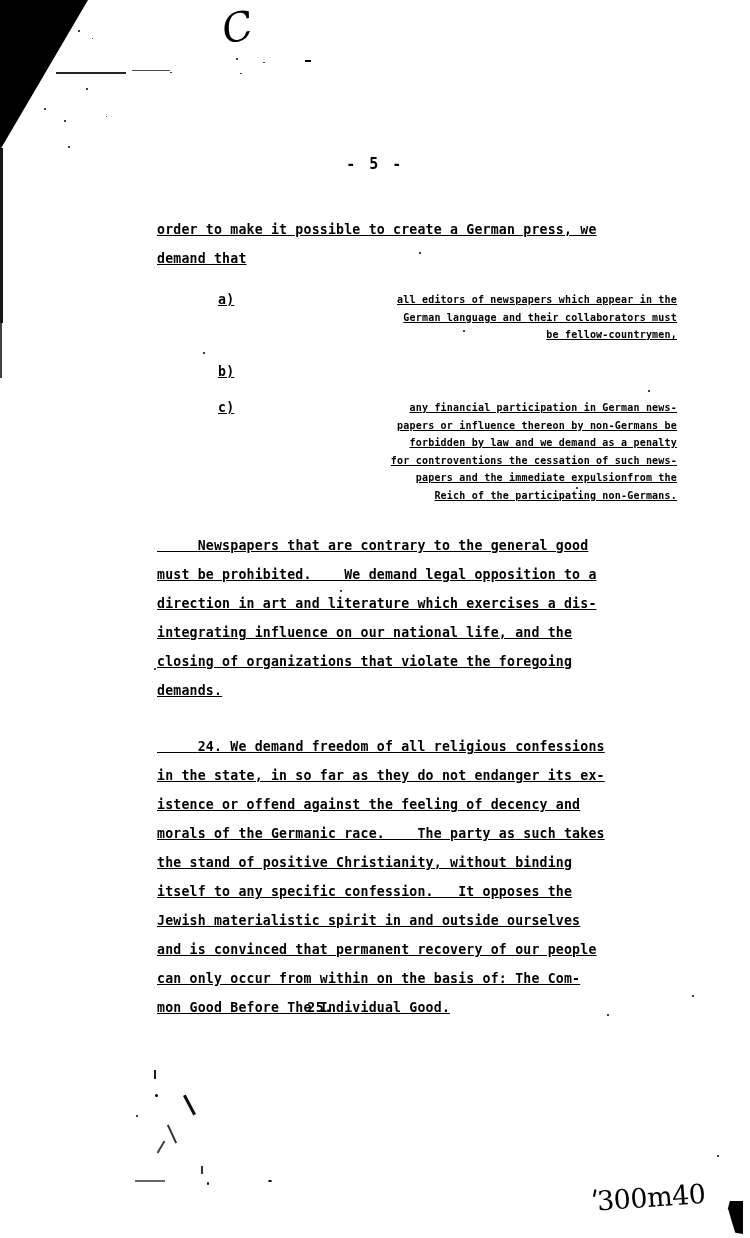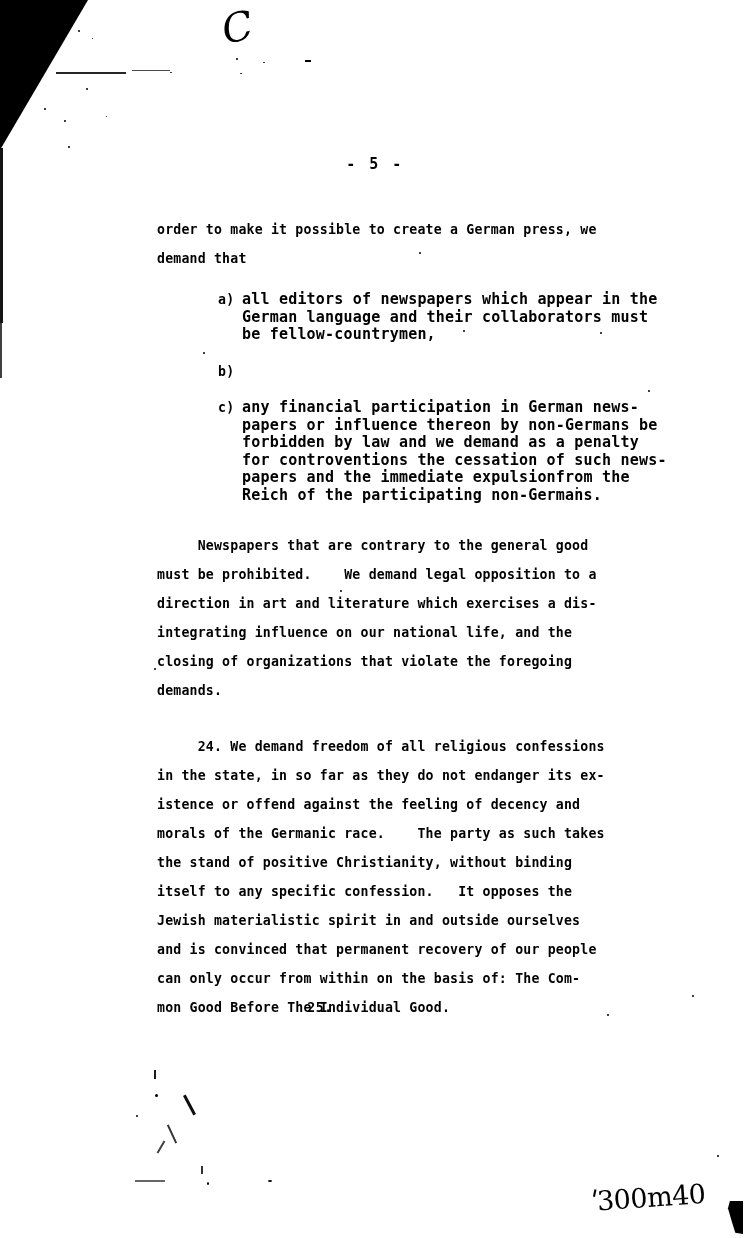--- a/index.html
+++ b/index.html
@@ -103,20 +103,21 @@
     font-weight: bold;
     letter-spacing: 2.5px;
   }
 
   
   .body {
     position: absolute;
     left: 157px;
     top: 215px;
     width: 520px;
+    text-decoration: underline;
   }
 
   .para {
     font-size: 13.2px;
     font-weight: bold;
     line-height: 29px;
     letter-spacing: 0.2px;
     white-space: pre-wrap;
     margin: 0;
   }
@@ -143,25 +144,26 @@
     width: 24px;
     margin-left: 61px;
     font-size: 13.2px;
     font-weight: bold;
     line-height: 17.5px;
     letter-spacing: 0.2px;
   }
 
   .sub-text {
     flex: 1 1 auto;
-    font-size: 15px;
+    font-size: 10px;
     font-weight: bold;
     line-height: 17.5px;
     letter-spacing: 0.2px;
     white-space: pre-wrap;
+    text-align: right;
   }
 
   .trailing-number {
     position: absolute;
     left: 0;
     top: 1000px;
     width: 640px;
     text-align: center;
     font-size: 13.2px;
     font-weight: bold;

